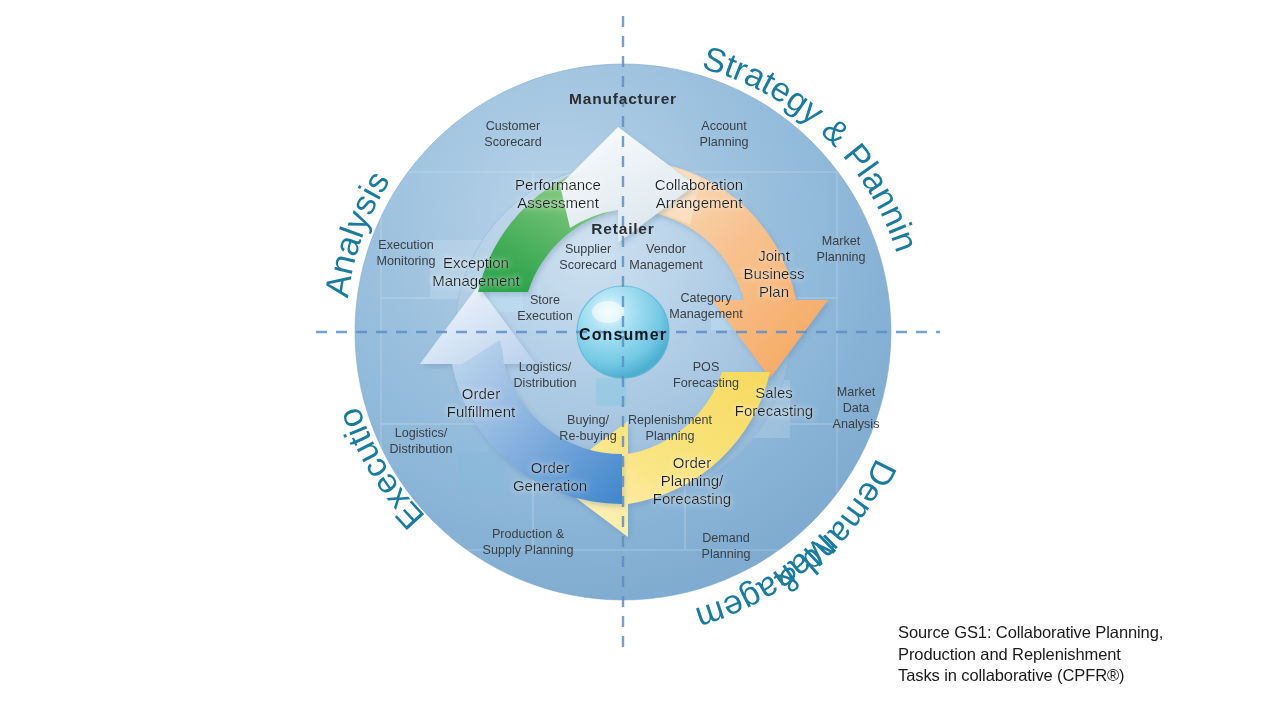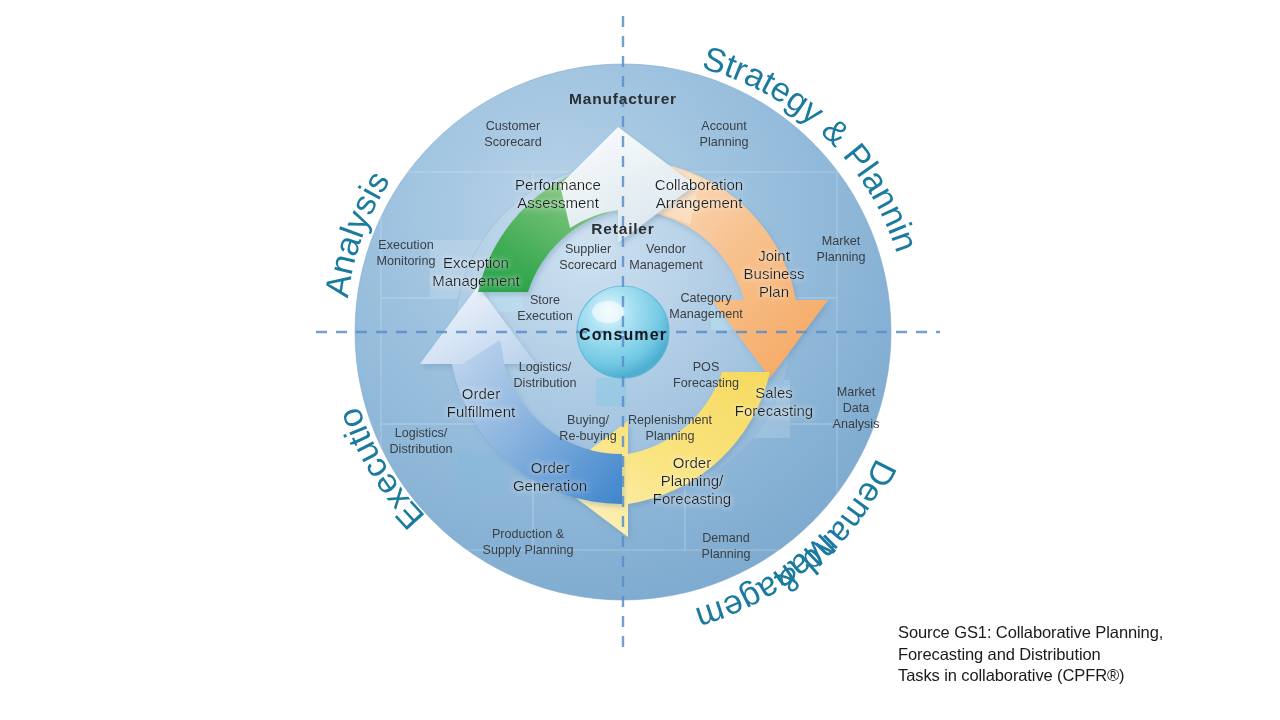--- a/index.html
+++ b/index.html
@@ -341,16 +341,16 @@
           <text x="481" y="417">Fulfillment</text>
       </g>
       <g>
         <text x="476" y="268">Exception</text>
           <text x="476" y="286">Management</text>
       </g>
     </g>
   </svg>
 
   <div class="src-note">Source GS1: Collaborative Planning,
-Forecasting and Distribution
+Production and Replenishment
 Tasks in collaborative (CPFR®)</div>
 
 </div>
 
 </body></html>

